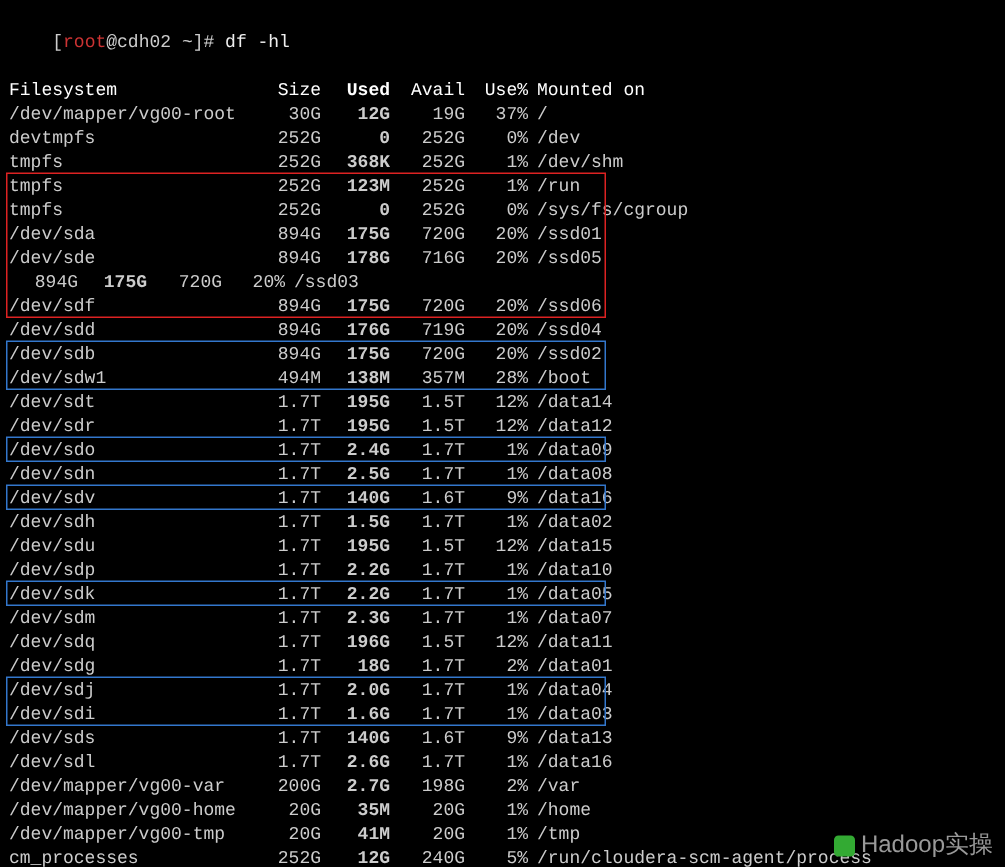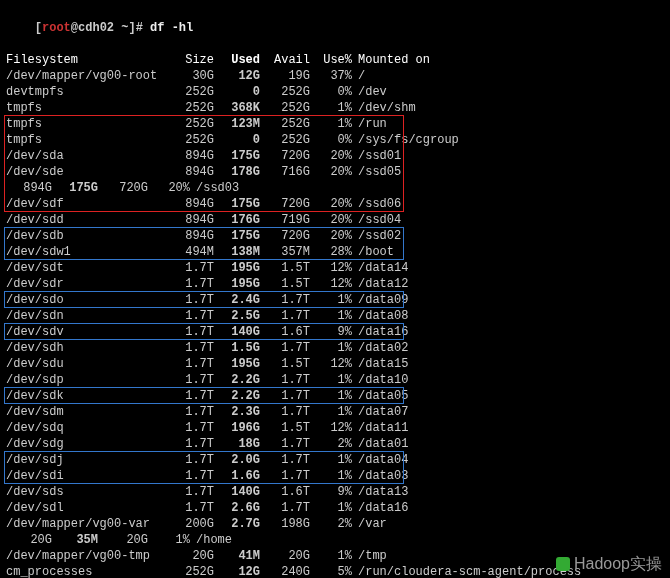--- a/index.html
+++ b/index.html
@@ -11,21 +11,21 @@
     font-size: 12px;
     line-height: 16px;
     width: 670px;
     height: 578px;
     overflow: hidden;
     position: relative;
   }
   .terminal {
     padding: 4px 6px;
   }
-  .prompt-line { white-space: pre; font-weight: bold; }
+  .prompt-line { white-space: pre; }
   .red { color: #c33; }
   .white { color: #eee; }
   .row {
     display: flex;
     white-space: pre;
     color: #ccc;
   }
   .row span { display: inline-block; }
   .hdr { color: #fff; }
   .c-fs { width: 162px; }
@@ -102,21 +102,21 @@
       <div class="row"><span class="c-fs">/dev/sdp</span><span class="c-size">1.7T</span><span class="c-used">2.2G</span><span class="c-avail">1.7T</span><span class="c-usep">1%</span><span class="c-mnt">/data10</span></div>
       <div class="row"><span class="c-fs">/dev/sdk</span><span class="c-size">1.7T</span><span class="c-used">2.2G</span><span class="c-avail">1.7T</span><span class="c-usep">1%</span><span class="c-mnt">/data05</span></div>
       <div class="row"><span class="c-fs">/dev/sdm</span><span class="c-size">1.7T</span><span class="c-used">2.3G</span><span class="c-avail">1.7T</span><span class="c-usep">1%</span><span class="c-mnt">/data07</span></div>
       <div class="row"><span class="c-fs">/dev/sdq</span><span class="c-size">1.7T</span><span class="c-used">196G</span><span class="c-avail">1.5T</span><span class="c-usep">12%</span><span class="c-mnt">/data11</span></div>
       <div class="row"><span class="c-fs">/dev/sdg</span><span class="c-size">1.7T</span><span class="c-used">18G</span><span class="c-avail">1.7T</span><span class="c-usep">2%</span><span class="c-mnt">/data01</span></div>
       <div class="row"><span class="c-fs">/dev/sdj</span><span class="c-size">1.7T</span><span class="c-used">2.0G</span><span class="c-avail">1.7T</span><span class="c-usep">1%</span><span class="c-mnt">/data04</span></div>
       <div class="row"><span class="c-fs">/dev/sdi</span><span class="c-size">1.7T</span><span class="c-used">1.6G</span><span class="c-avail">1.7T</span><span class="c-usep">1%</span><span class="c-mnt">/data03</span></div>
       <div class="row"><span class="c-fs">/dev/sds</span><span class="c-size">1.7T</span><span class="c-used">140G</span><span class="c-avail">1.6T</span><span class="c-usep">9%</span><span class="c-mnt">/data13</span></div>
       <div class="row"><span class="c-fs">/dev/sdl</span><span class="c-size">1.7T</span><span class="c-used">2.6G</span><span class="c-avail">1.7T</span><span class="c-usep">1%</span><span class="c-mnt">/data16</span></div>
       <div class="row"><span class="c-fs">/dev/mapper/vg00-var</span><span class="c-size">200G</span><span class="c-used">2.7G</span><span class="c-avail">198G</span><span class="c-usep">2%</span><span class="c-mnt">/var</span></div>
-      <div class="row"><span class="c-size">20G</span><span class="c-used">35M</span><span class="c-avail">20G</span><span class="c-usep">1%</span><span class="c-mnt">/home</span></div>
+      <div class="row"><span class="c-fs">/dev/mapper/vg00-home</span><span class="c-size">20G</span><span class="c-used">35M</span><span class="c-avail">20G</span><span class="c-usep">1%</span><span class="c-mnt">/home</span></div>
       <div class="row"><span class="c-fs">/dev/mapper/vg00-tmp</span><span class="c-size">20G</span><span class="c-used">41M</span><span class="c-avail">20G</span><span class="c-usep">1%</span><span class="c-mnt">/tmp</span></div>
       <div class="row"><span class="c-fs">cm_processes</span><span class="c-size">252G</span><span class="c-used">12G</span><span class="c-avail">240G</span><span class="c-usep">5%</span><span class="c-mnt">/run/cloudera-scm-agent/process</span></div>
     </div>
 
 </div>
 
 <div id="hl">
     <div class="box red-b" style="left: 4px; top: 115px; width: 400px; height: 97px;"></div>
     <div class="box blue-b" style="left: 4px; top: 227px; width: 400px; height: 33px;"></div>
     <div class="box blue-b" style="left: 4px; top: 291px; width: 400px; height: 17px;"></div>

